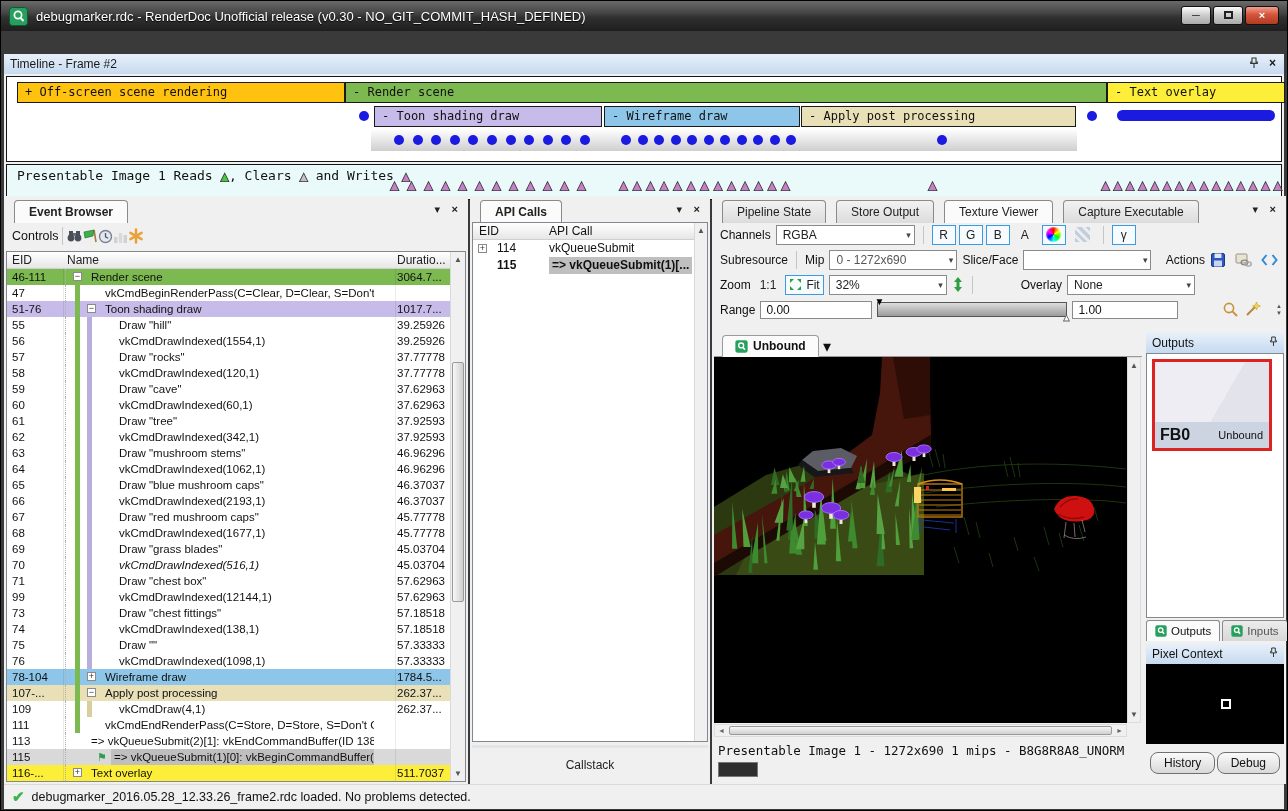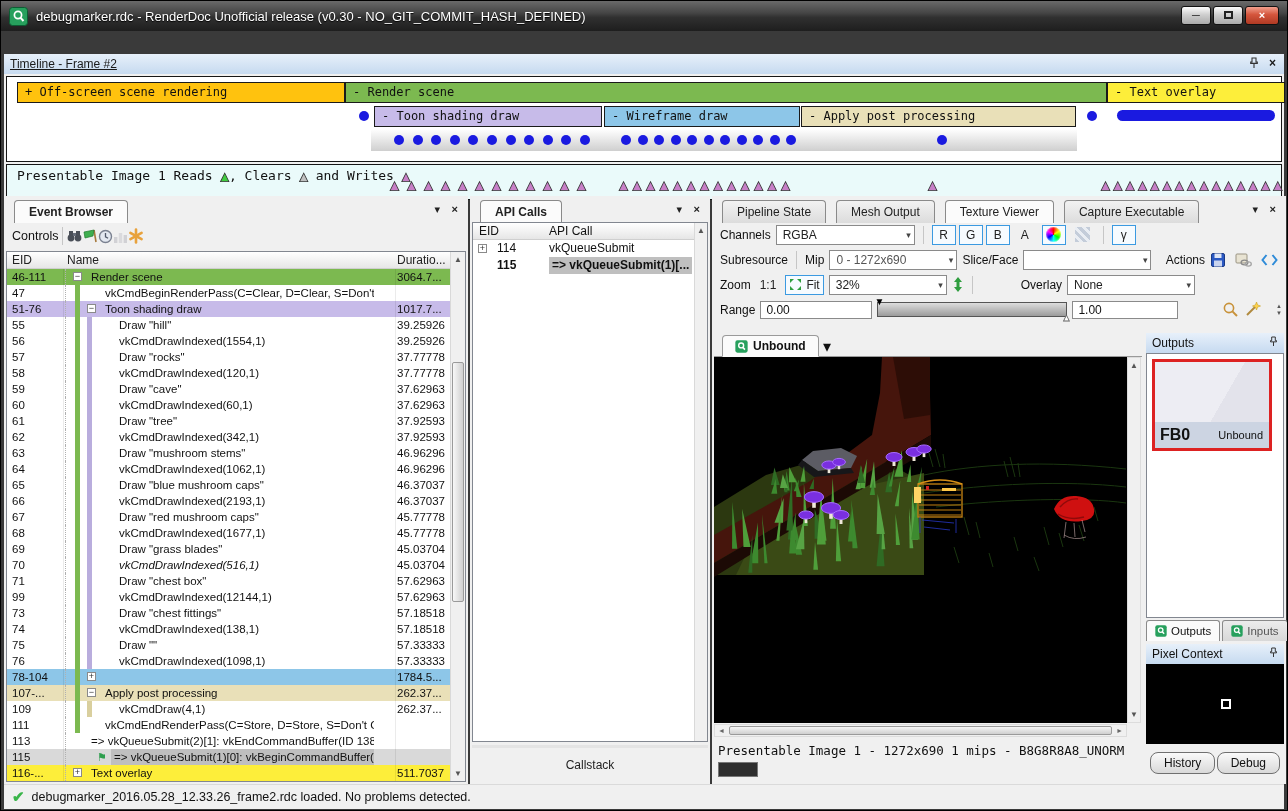--- a/index.html
+++ b/index.html
@@ -19,21 +19,21 @@
     text-align:center; color:#222; }
   .win-btn.close { width:34px; background:linear-gradient(#f2a08e,#d4553c 45%,#b03a24); color:#fff; font-weight:bold; }
   .maxbox { display:inline-block; width:9px; height:8px; border:2px solid #222; margin-top:4px; }
   
   .menubar { position:absolute; left:3px; right:3px; top:30px; height:23px; background:#f0f0f0;
     display:flex; align-items:center; padding-left:12px; border-bottom:1px solid #e0e0e0; }
   .menu-item { font-size:12.5px; padding:3px 10px; color:#111; }
   
   .timeline { position:absolute; left:3px; right:3px; top:53px; height:142px; background:#f0f0f0; }
   .tl-header { position:absolute; left:0; right:0; top:0; height:20px;
-    background:linear-gradient(#e7f0fa,#c6daf0); font-size:12px; padding:3px 0 15px 6px; color:#1a1a1a;text-decoration:underline; }
+    background:linear-gradient(#e7f0fa,#c6daf0); font-size:12px; padding:3px 0 15px 6px; color:#1a1a1a; }
   .tl-icons { position:absolute; right:8px; top:2px; display:flex; gap:10px; align-items:center; }
   .tl-body { position:absolute; left:2px; right:2px; top:22px; height:86px; background:#fff; border:1px solid #161616; }
   .tl-band { position:absolute; left:364px; width:706px; top:52px; height:22px;
     background:linear-gradient(#fff,#cfcfcf); }
   .tl-bar { position:absolute; height:21px; border:1px solid #1a1a1a; font-family:"DejaVu Sans Mono",monospace;
     font-size:12px; line-height:19px; padding-left:7px; white-space:nowrap; overflow:hidden; }
   .tl-dot { position:absolute; width:10px; height:10px; border-radius:50%; }
   .tl-solid { position:absolute; height:11px; border-radius:6px; }
   .tl-legend { position:absolute; left:2px; right:2px; top:110px; height:36px; background:#eafafa;
     border:1px solid #161616; font-family:"DejaVu Sans Mono",monospace; font-size:13px; }
@@ -509,20 +509,21 @@
               <span class="gd bar" style="left: 68px; background: rgb(124, 185, 80);"></span>
               <span class="gd bar" style="left: 80px; background: rgb(185, 173, 221);"></span>
               <span class="ev-name" style="left: 112px;">vkCmdDrawIndexed(1098,1)</span>
               <span class="ev-dur">57.33333</span>
             </div>
             <div class="ev-row" style="background: rgb(141, 198, 232);">
               <span class="ev-eid">78-104</span>
               <span class="gd dot" style="left: 58px;"></span>
               <span class="gd bar" style="left: 68px; background: rgb(124, 185, 80);"></span>
               <span class="expander" style="left: 80px;">+</span>
+              <span class="ev-name" style="left: 98px;">Wireframe draw</span>
               <span class="ev-dur">1784.5...</span>
             </div>
             <div class="ev-row" style="background: rgb(233, 224, 184);">
               <span class="ev-eid">107-...</span>
               <span class="gd dot" style="left: 58px;"></span>
               <span class="gd bar" style="left: 68px; background: rgb(124, 185, 80);"></span>
               <span class="expander" style="left: 80px;">−</span>
               <span class="ev-name" style="left: 98px;">Apply post processing</span>
               <span class="ev-dur">262.37...</span>
             </div>
@@ -595,21 +596,21 @@
         <div class="scrollbar-v" style="width:13px">
           <span class="sb-arrow" style="top:0">▲</span>
         </div>
       </div>
       <div class="api-split"></div>
       <div class="callstack-lbl">Callstack</div>
     </div>
 
     <div class="panel" id="p-right">
       <div class="tabrow" id="tv-tabs-row">
-        <span id="tv-tabs"><span class="tab plain">Pipeline State</span><span class="tab plain">Mesh Output</span><span class="tab plain active">Texture Viewer</span><span class="tab plain">Capture Executable</span></span>
+        <span id="tv-tabs"><span class="tab plain">Pipeline State</span><span class="tab plain">Store Output</span><span class="tab plain active">Texture Viewer</span><span class="tab plain">Capture Executable</span></span>
         <span class="corner caret-g">▾</span>
         <span class="corner close-g">×</span>
       </div>
 
       <div class="tv-toolbar" style="top:26px">
 
         <div class="tv-row">
           <span>Channels</span>
           <div class="combo" style="width:139px">
             <span>RGBA</span>

